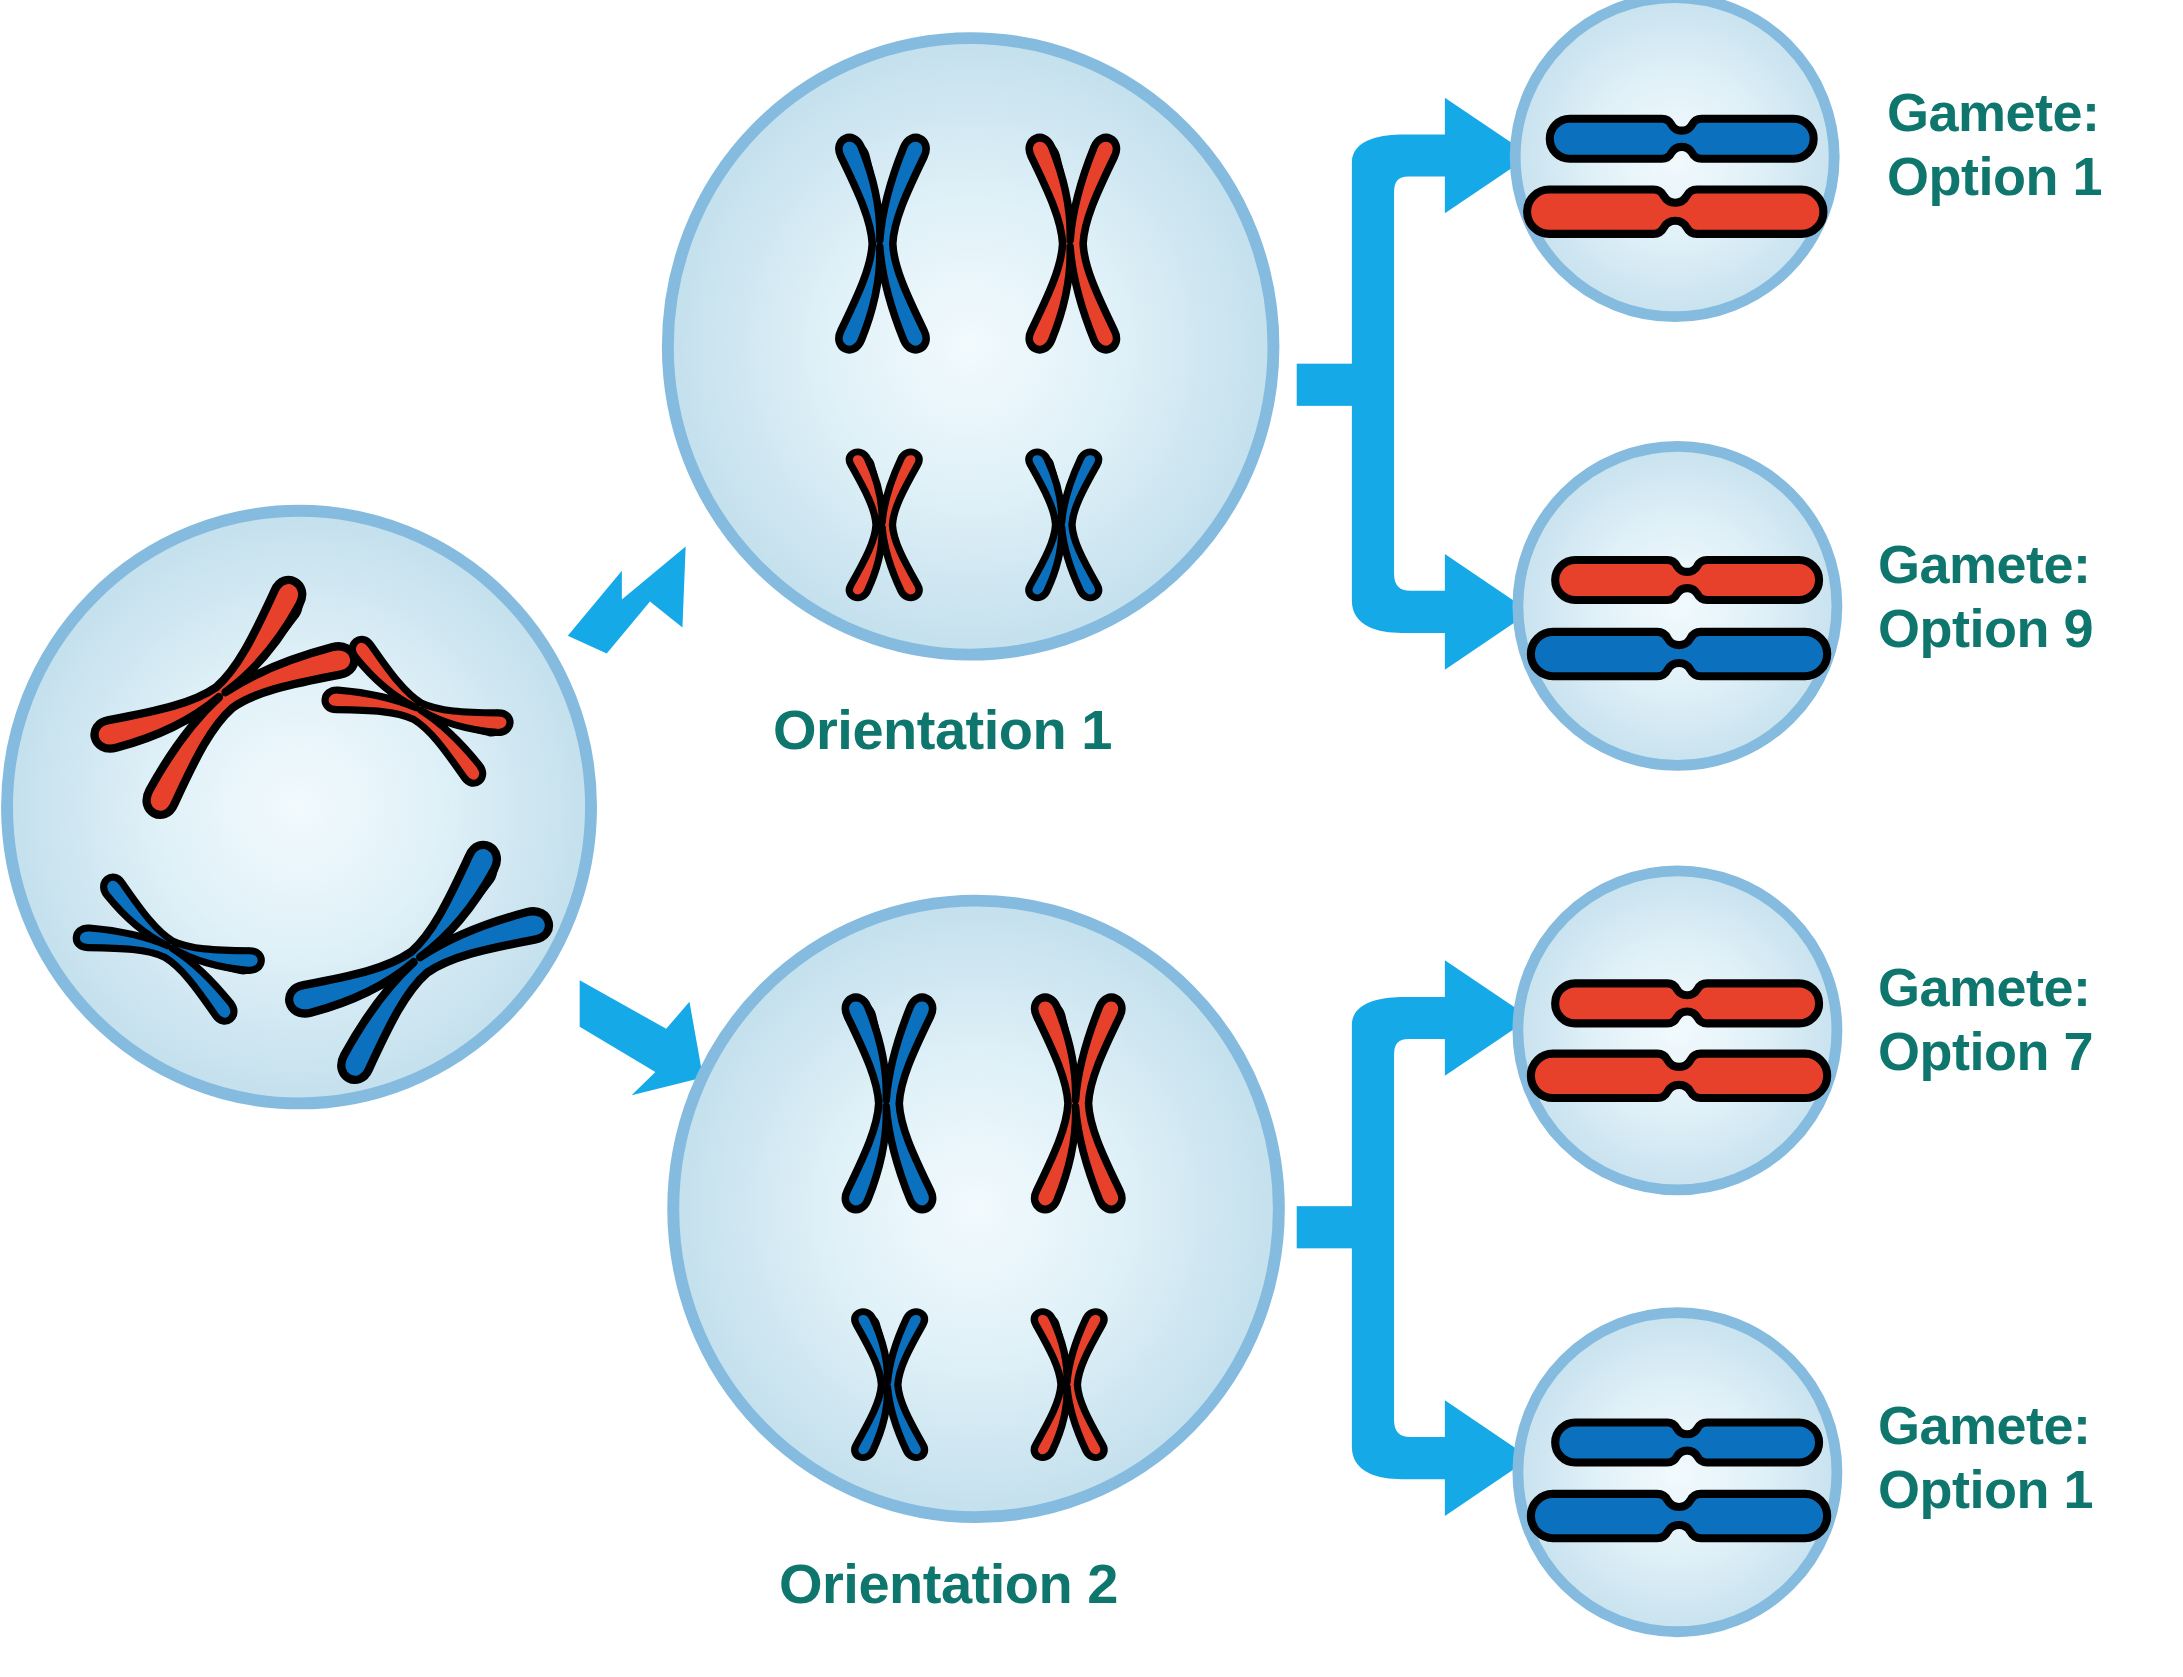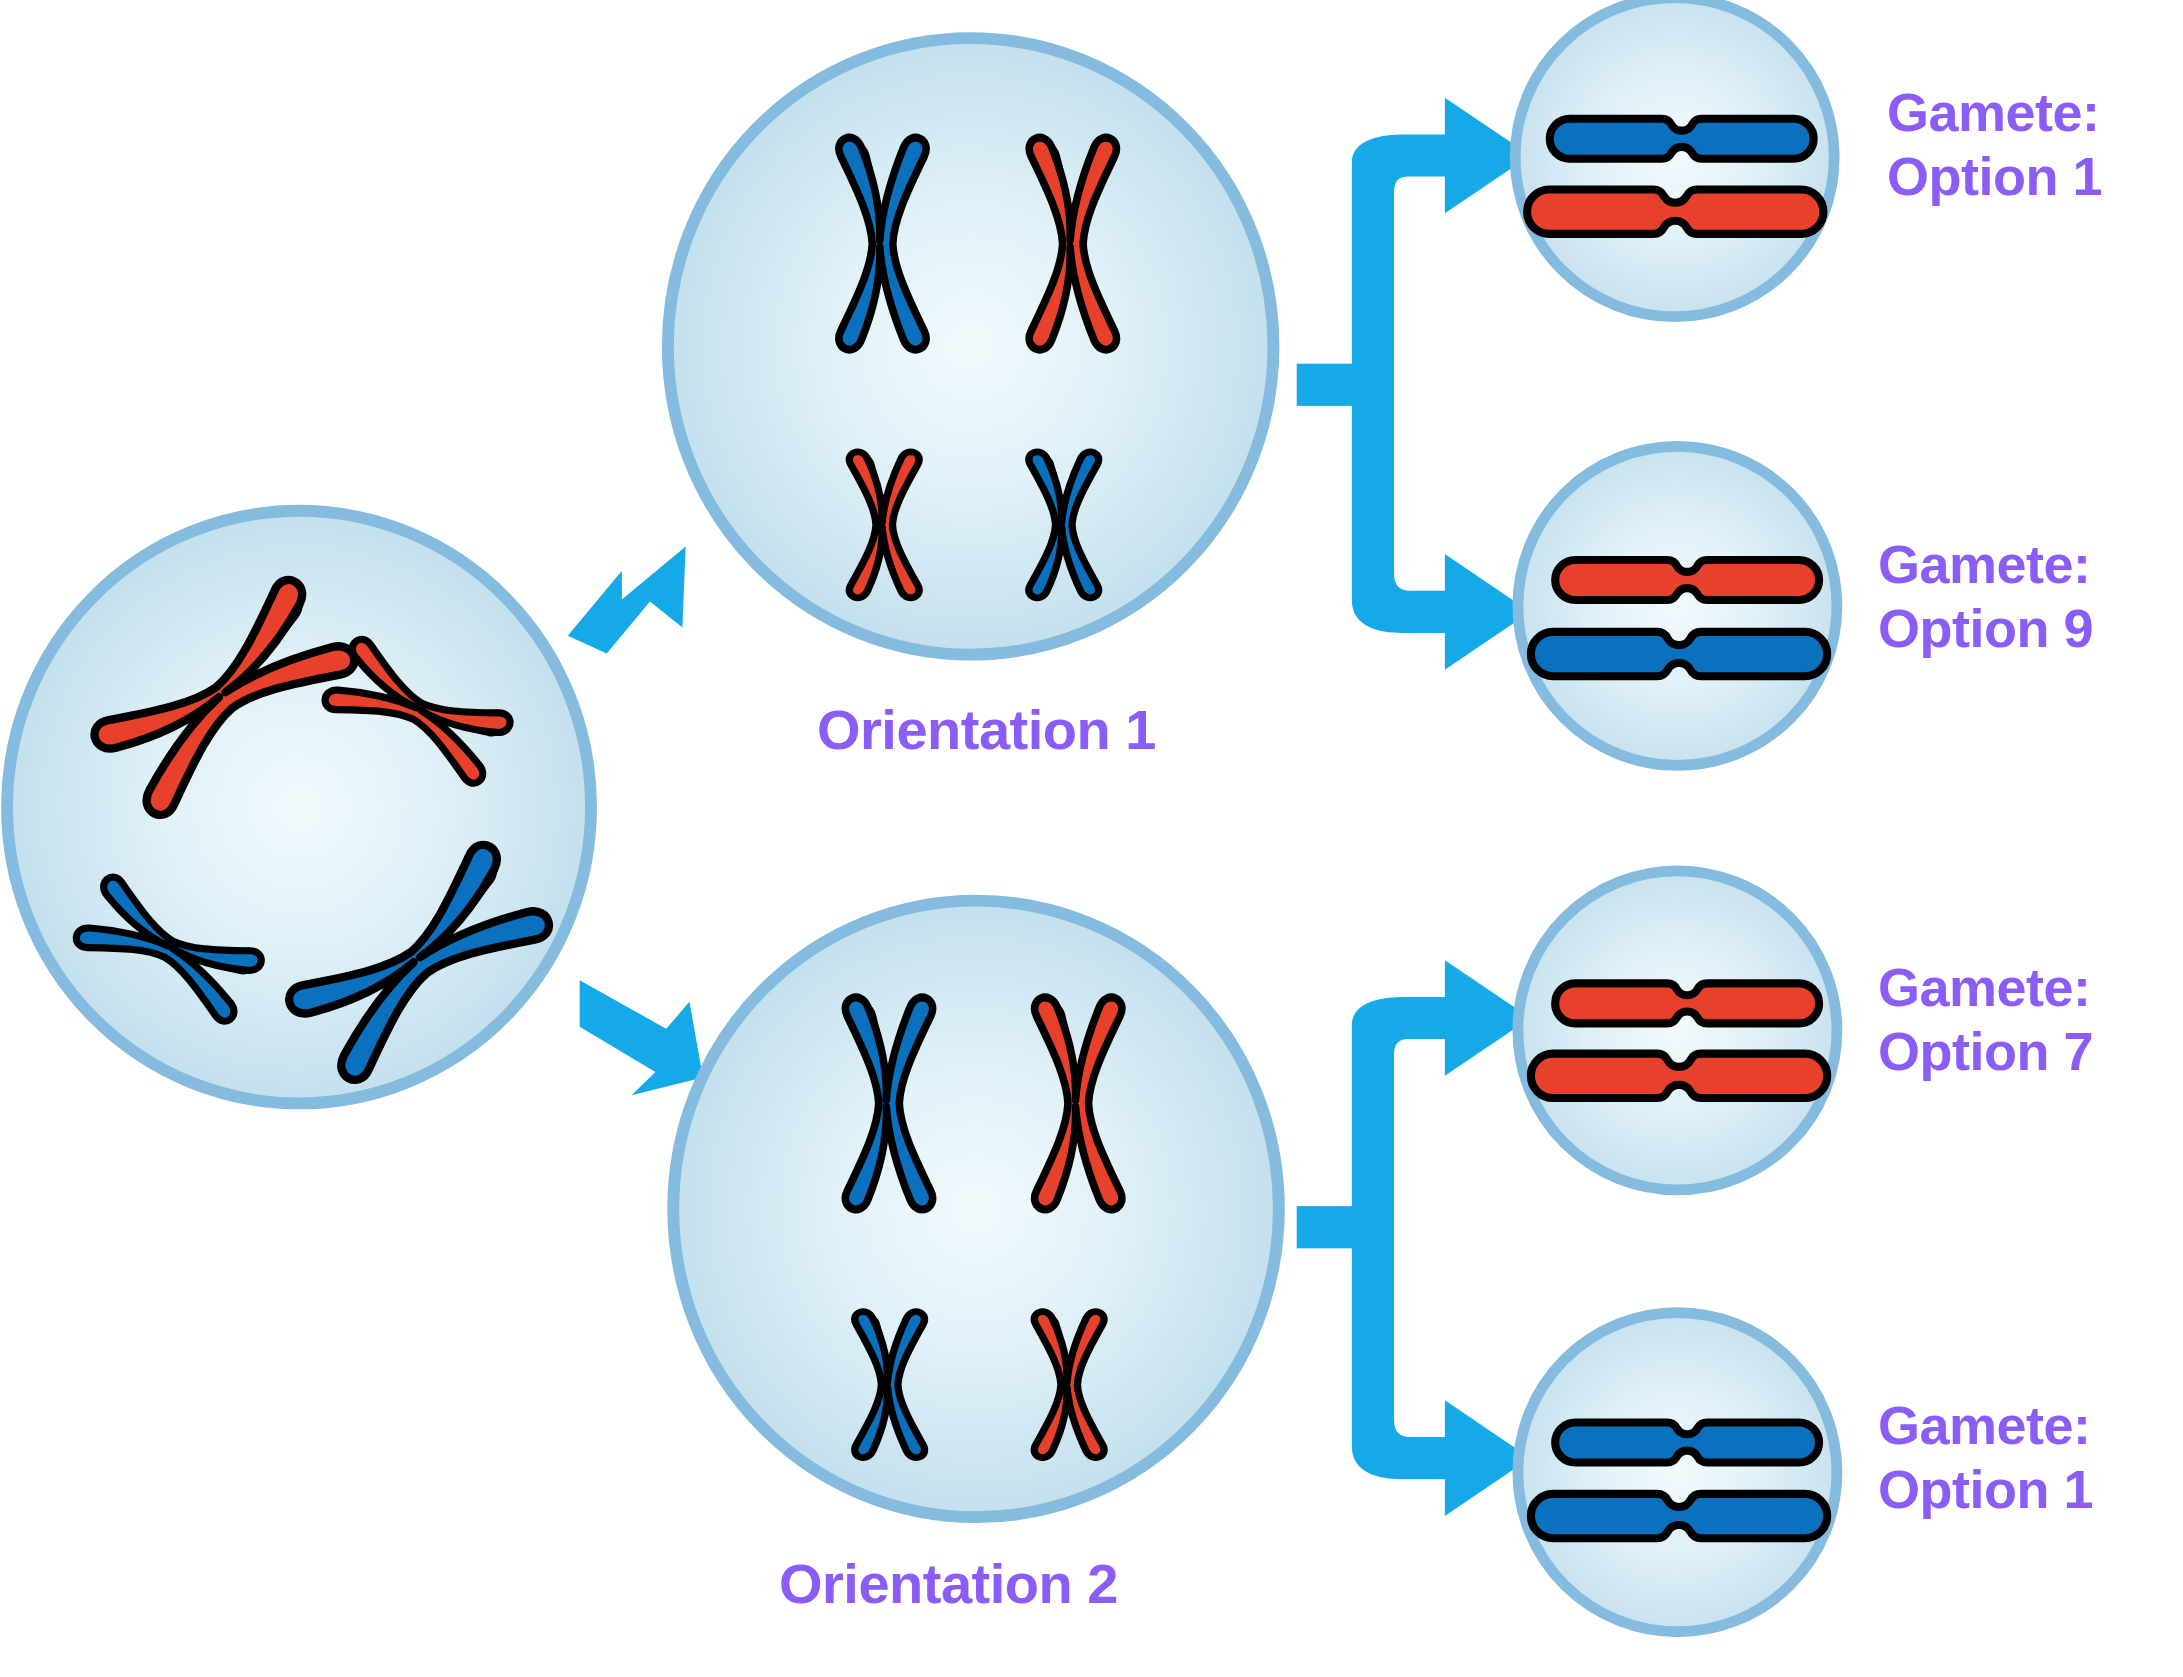--- a/index.html
+++ b/index.html
@@ -17,21 +17,21 @@
   #stage {
     position: absolute;
     left: 0; top: 0;
     width: 2183px;
     height: 1678px;
   }
   .label {
     position: absolute;
     font-family: "Liberation Sans", sans-serif;
     font-weight: bold;
-    color: #8b5cf6;
+    color: #0f766e;
     white-space: nowrap;
     line-height: 1.18;
   }
   .orient-label {
     font-size: 56px;
     letter-spacing: -0.5px;
   }
   .gamete-label {
     font-size: 54px;
     letter-spacing: -0.5px;
@@ -257,21 +257,21 @@
     </g>
     <g>
       <path d="M 2872 2762 h 192 a 22 22 0 0 1 20 12 a 24 24 0 0 0 42 0 a 22 22 0 0 1 20 -12
                h 192 a 41 41 0 0 1 0 82 h -192 a 22 22 0 0 1 -20 -12 a 24 24 0 0 0 -42 0
                a 22 22 0 0 1 -20 12 h -192 a 41 41 0 0 1 0 -82 Z" fill="#0B70BE" stroke="#000000" stroke-width="15" stroke-linejoin="round"></path>
     </g>
   </g>
 
 </svg>
 
-<div class="label orient-label" style="left:773px; top:697px;margin-left:44px;">Orientation 1</div>
+<div class="label orient-label" style="left:773px; top:697px;">Orientation 1</div>
 
 <div class="label orient-label" style="left:779px; top:1551px;">Orientation 2</div>
 
 <div class="label gamete-label" style="left:1887px; top:81px;">
   <span class="ln">Gamete:</span>
   <span class="ln">Option 1</span>
 </div>
 
 <div class="label gamete-label" style="left:1878px; top:533px;">
   <span class="ln">Gamete:</span>

